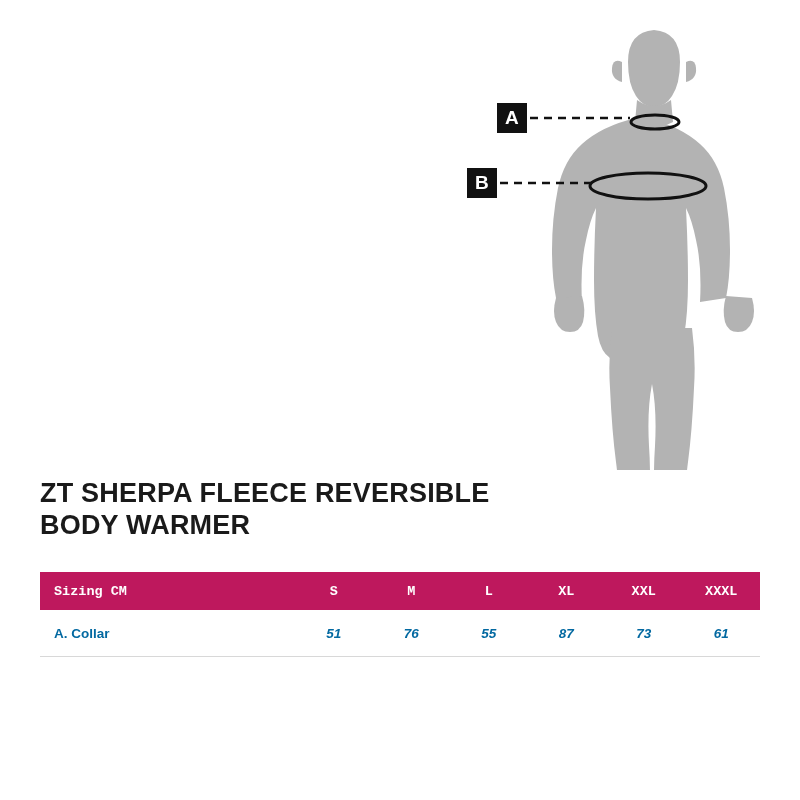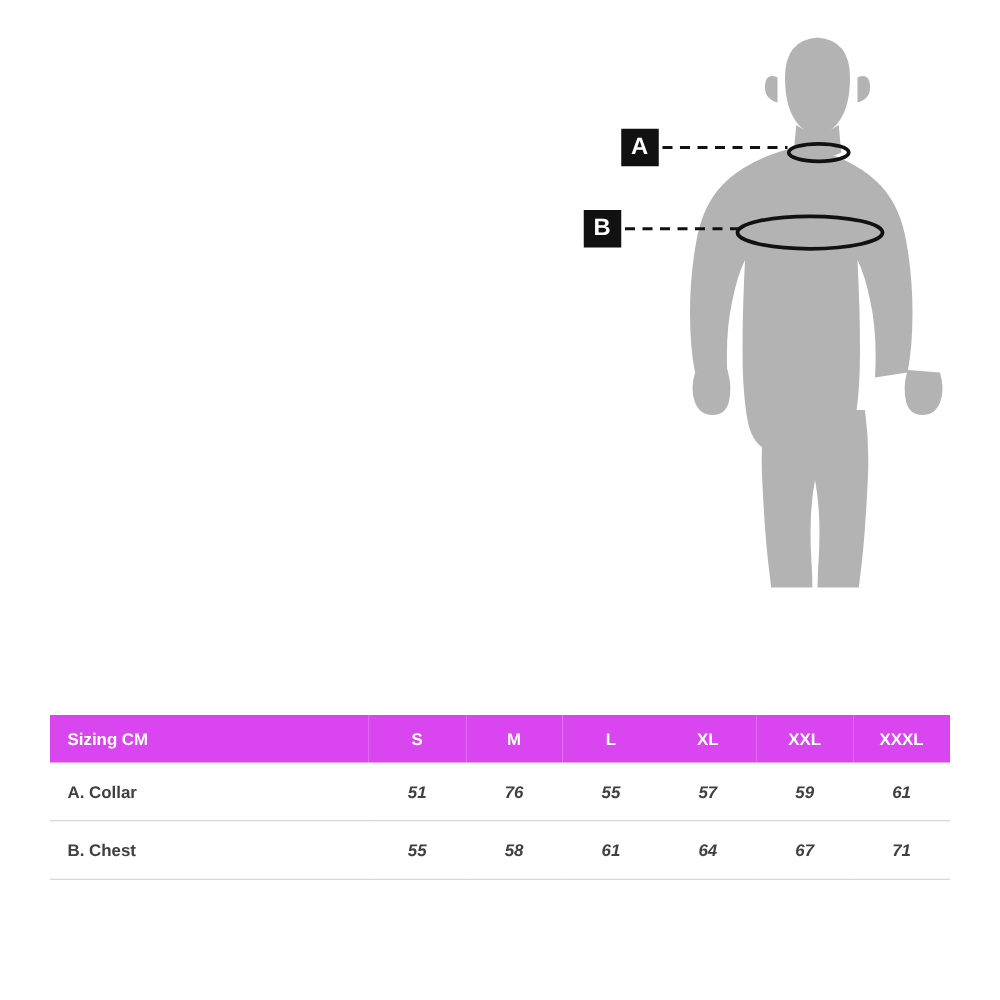--- a/index.html
+++ b/index.html
@@ -78,21 +78,22 @@
     width: 720px;
     border-collapse: collapse;
     table-layout: fixed;
   }
   #size-table th,
   #size-table td {
     padding: 0;
     margin: 0;
   }
   #size-table thead tr {
-    background: #d946ef;
+    background: #be185d;
+    font-family: Liberation Mono, monospace;
   }
   #size-table thead th {
     color: #ffffff;
     font-size: 13.5px;
     font-weight: bold;
     height: 38px;
     vertical-align: middle;
   }
   #size-table thead th.row-label-col {
     text-align: left;
@@ -100,21 +101,21 @@
   }
   #size-table thead th.size-col {
     text-align: center;
   }
   #size-table tbody td {
     height: 46px;
     font-size: 13.5px;
     font-weight: bold;
     vertical-align: middle;
     border-bottom: 1px solid #d8d8d8;
-    color: #404040;
+    color: #0369a1;
   }
   #size-table tbody tr:last-child td {
     border-bottom: 1px solid #d8d8d8;
   }
   #size-table tbody td.row-label-col {
     text-align: left;
     padding-left: 14px;
   }
   #size-table tbody td.size-col {
     text-align: center;
@@ -196,20 +197,21 @@
       <line x1="530" y1="118" x2="630" y2="118" stroke="#111111" stroke-width="2.5" stroke-dasharray="8 6"></line>
 
       <line x1="500" y1="183" x2="592" y2="183" stroke="#111111" stroke-width="2.5" stroke-dasharray="8 6"></line>
     </svg>
 
     <div class="callout-box" id="callout-a">A</div>
 
     <div class="callout-box" id="callout-b">B</div>
   </div>
 
+  <div id="title">ZT SHERPA FLEECE REVERSIBLE BODY WARMER</div>
 
   <table id="size-table">
     <colgroup>
       <col class="col-label">
       <col class="col-size">
         <col class="col-size">
         <col class="col-size">
       <col class="col-size">
         <col class="col-size">
         <col class="col-size">
@@ -224,29 +226,20 @@
         <th class="size-col">XXL</th>
         <th class="size-col">XXXL</th>
       </tr>
     </thead>
     <tbody>
       <tr>
         <td class="row-label-col">A. Collar</td>
         <td class="size-col">51</td>
         <td class="size-col">76</td>
         <td class="size-col">55</td>
-        <td class="size-col">57</td>
-        <td class="size-col">59</td>
+        <td class="size-col">87</td>
+        <td class="size-col">73</td>
         <td class="size-col">61</td>
-      </tr>
-      <tr>
-        <td class="row-label-col">B. Chest</td>
-        <td class="size-col">55</td>
-        <td class="size-col">58</td>
-        <td class="size-col">61</td>
-        <td class="size-col">64</td>
-        <td class="size-col">67</td>
-        <td class="size-col">71</td>
       </tr>
     </tbody>
   </table>
 
 </div>
 
 </body></html>

